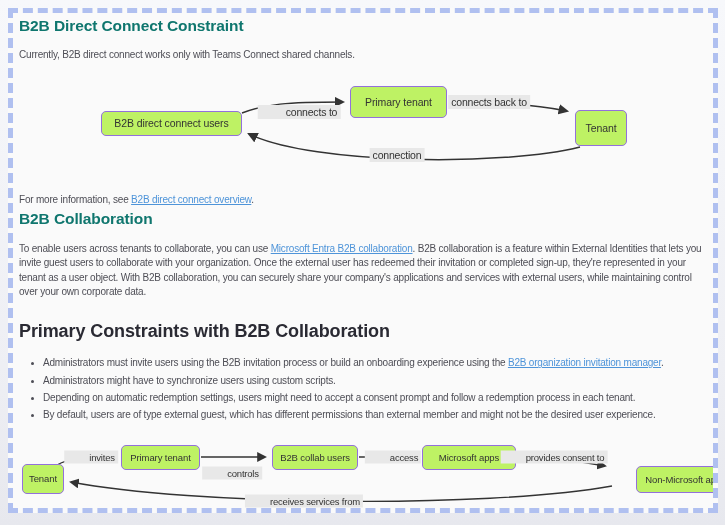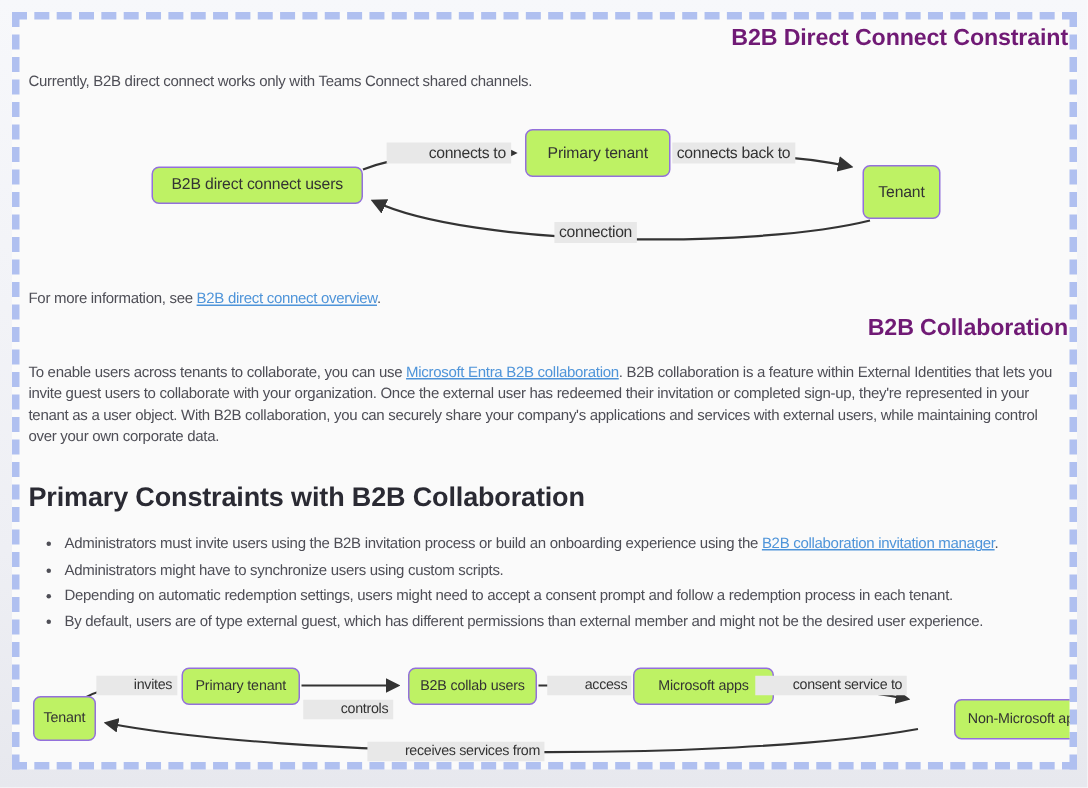--- a/index.html
+++ b/index.html
@@ -7,22 +7,22 @@
     width:725px;height:525px;position:relative;overflow:hidden;
     background:linear-gradient(180deg,#f7f8fb 0%,#eeeff4 70%,#e7e8ee 100%);
     font-family:"Liberation Sans","DejaVu Sans",sans-serif;
   }
   .panel{
     position:absolute;left:8px;top:8px;width:710px;height:505px;
     box-sizing:border-box;border:5px dashed #b0c0f0;background:#fafafa;
     padding:1px 1px 0 1px;overflow:hidden;
   }
   h2{
-    margin:2px 0 0 5px;font-size:15.5px;font-weight:bold;color:#701a75;
-    letter-spacing:-0.1px;line-height:1.25;text-align:right;
+    margin:2px 0 0 5px;font-size:15.5px;font-weight:bold;color:#0f766e;
+    letter-spacing:-0.1px;line-height:1.25;
   }
   h3{
     margin:20px 0 0 5px;font-size:18px;font-weight:bold;color:#2a2a33;
     letter-spacing:-0.1px;line-height:1.25;
   }
   p{
     margin:13px 5px 0 5px;font-size:10px;color:#4e4e56;line-height:1.45;
     letter-spacing:-0.2px;
   }
   a{color:#4e94d9;text-decoration:underline;cursor:pointer;}
@@ -46,21 +46,21 @@
   .elabel{
     position:absolute;transform:translate(-50%,-50%);
     background:#e8e8e8;color:#333;font-size:10.5px;letter-spacing:-0.2px;
     padding:1px 3px;white-space:nowrap;
   }
   .d2 .elabel{font-size:9.5px;padding-left:25px;}
   
   .n-users{left:87px;top:31px;width:141px;height:25px;}
   .n-primary1{left:336px;top:6px;width:97px;height:32px;}
   .n-tenant1{left:561px;top:30px;width:52px;height:36px;}
-  .l-connects-to{left:285px;top:22px;padding-left:28px;}
+  .l-connects-to{left:285px;top:32px;padding-left:28px;}
   .l-connects-back{left:475px;top:22px;}
   .l-connection{left:383px;top:75px;}
   
   .n-tenant2{left:8px;top:27px;width:42px;height:30px;}
   .n-primary2{left:107px;top:8px;width:79px;height:25px;}
   .n-collab{left:258px;top:8px;width:86px;height:25px;}
   .n-msapps{left:408px;top:8px;width:94px;height:25px;}
   .n-nonms{left:597px;top:29px;width:99px;height:27px;margin-left:25px;}
   .l-invites{left:77px;top:20px;}
   .l-controls{left:218px;top:36px;}
@@ -98,21 +98,21 @@
 
   <p><span>For more information, see </span><a>B2B direct connect overview</a><span>.</span></p>
 
   <h2 style="">B2B Collaboration</h2>
 
   <p><span>To enable users across tenants to collaborate, you can use </span><a>Microsoft Entra B2B collaboration</a><span>. B2B collaboration is a feature within External Identities that lets you invite guest users to collaborate with your organization. Once the external user has redeemed their invitation or completed sign-up, they're represented in your tenant as a user object. With B2B collaboration, you can securely share your company's applications and services with external users, while maintaining control over your own corporate data.</span></p>
 
   <h3>Primary Constraints with B2B Collaboration</h3>
 
   <ul>
-    <li><span>Administrators must invite users using the B2B invitation process or build an onboarding experience using the </span><a>B2B collaboration invitation manager</a><span>.</span></li>
+    <li><span>Administrators must invite users using the B2B invitation process or build an onboarding experience using the </span><a>B2B organization invitation manager</a><span>.</span></li>
     <li><span>Administrators might have to synchronize users using custom scripts.</span></li>
     <li><span>Depending on automatic redemption settings, users might need to accept a consent prompt and follow a redemption process in each tenant.</span></li>
     <li><span>By default, users are of type external guest, which has different permissions than external member and might not be the desired user experience.</span></li>
   </ul>
 
   <div class="diagram d2">
     <svg width="698" height="74" viewBox="0 0 698 74">
       <defs>
         <marker id="ah2" viewBox="0 0 10 10" refX="8" refY="5" markerWidth="7" markerHeight="7" orient="auto">
           <path d="M0,0 L10,5 L0,10 z" fill="#333333"></path>
@@ -125,17 +125,17 @@
       <path d="M 598,49 C 470,72 175,68 57,45" fill="none" stroke="#333333" stroke-width="1.4" marker-end="url(#ah2)"></path>
     </svg>
     <div class="node n-tenant2">Tenant</div>
     <div class="node n-primary2">Primary tenant</div>
     <div class="node n-collab">B2B collab users</div>
     <div class="node n-msapps">Microsoft apps</div>
     <div class="node n-nonms">Non-Microsoft apps</div>
     <div class="elabel l-invites">invites</div>
     <div class="elabel l-controls">controls</div>
     <div class="elabel l-access">access</div>
-    <div class="elabel l-provides">consent service to</div>
+    <div class="elabel l-provides">provides consent to</div>
     <div class="elabel l-receives">receives services from</div>
   </div>
 
 </div>
 
 </body></html>

